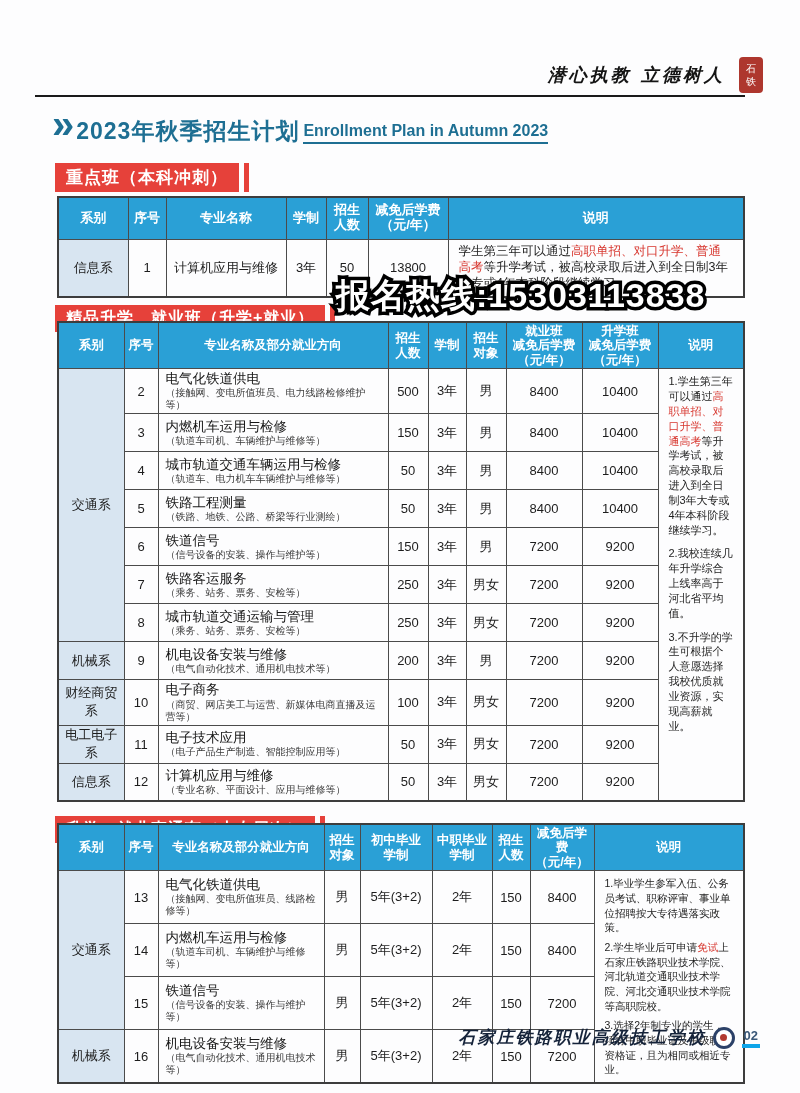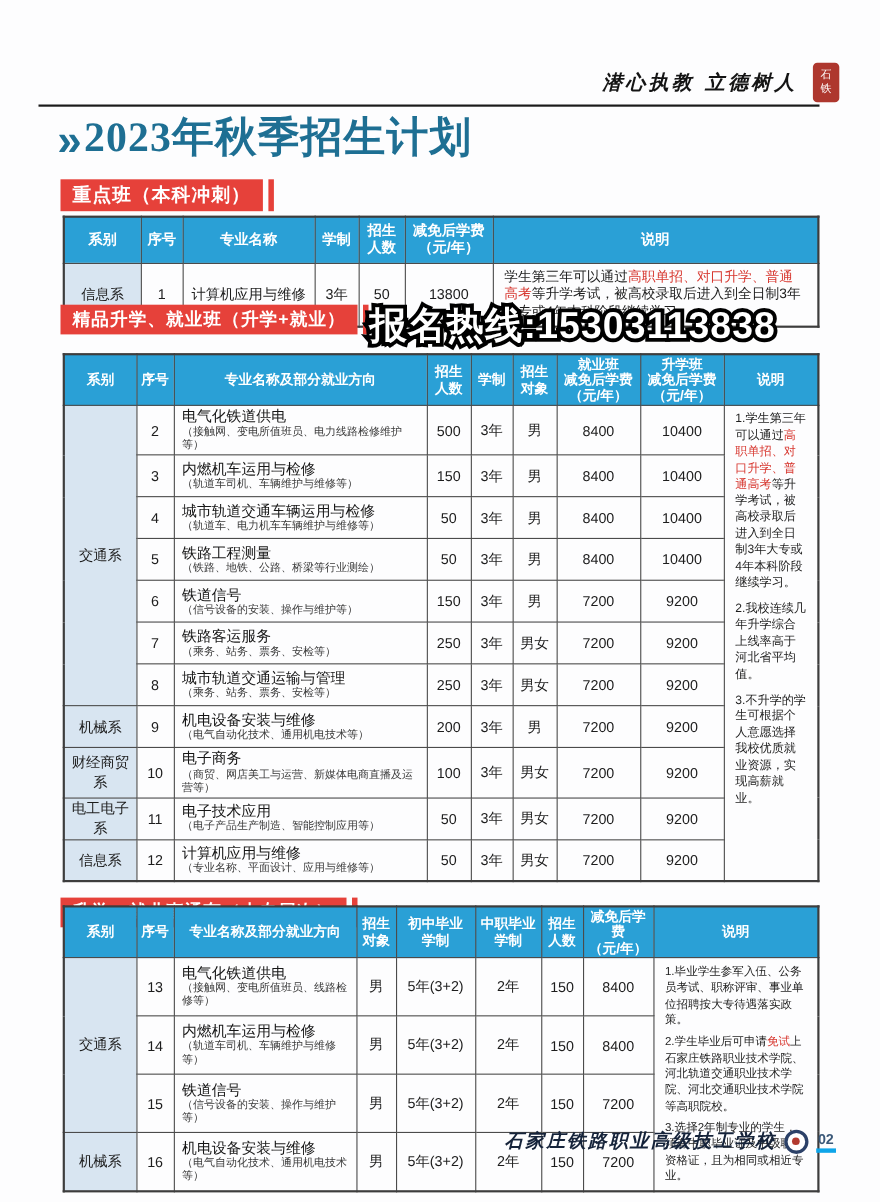--- a/index.html
+++ b/index.html
@@ -11,30 +11,30 @@
          font-family:"DejaVu Serif",serif;font-style:italic;font-weight:bold;
          font-size:18px;letter-spacing:3px;color:#141414;}
   .seal{position:absolute;top:57px;right:37px;width:24px;height:36px;background:#ae372e;
         border-radius:4px;color:#fff;font-size:10px;line-height:1.3;text-align:center;
         display:flex;flex-direction:column;justify-content:center;font-family:"DejaVu Serif",serif;}
   .top-rule{position:absolute;top:95px;left:35px;width:710px;height:2px;background:#1a1a1a;}
 
   
   .title-row{position:absolute;top:104px;left:52px;display:flex;align-items:flex-end;}
   .chev{color:#1e6f93;font-size:40px;font-weight:bold;line-height:1;margin-right:2px;}
-  .title-zh{color:#1e6f93;font-size:38px;font-weight:bold;letter-spacing:1px;line-height:1.15;font-family:Liberation Serif, serif;}
+  .title-zh{color:#1e6f93;font-size:23px;font-weight:bold;letter-spacing:1px;line-height:1.15;}
   .title-en{color:#1e6f93;font-size:16px;font-weight:bold;margin-left:4px;
             border-bottom:2px solid #1e6f93;padding-bottom:2px;line-height:1.1;}
 
   
   .badge-row{position:absolute;left:55px;display:flex;align-items:stretch;}
   .badge{background:#e6413a;color:#fff;font-weight:bold;padding:3px 11px;letter-spacing:1px;}
   .badge-bar{width:5px;background:#e6413a;margin-left:5px;}
   #badge1{top:163px;} #badge1 .badge{font-size:17px;}
-  #badge2{top:277px;border-radius:11px;} #badge2 .badge{font-size:16px;}
+  #badge2{top:305px;border-radius:11px;} #badge2 .badge{font-size:16px;}
   #badge3{top:816px;} #badge3 .badge{font-size:16px;}
 
   
   .hotline{position:absolute;top:273px;left:336px;width:412px;height:44px;text-align:left;
            font-size:34px;font-weight:bold;letter-spacing:1px;z-index:6;white-space:nowrap;}
   .hotline .stroke{position:absolute;left:0;top:0;width:100%;-webkit-text-stroke:7px #000;color:#000;}
   .hotline .fill{position:absolute;left:0;top:0;width:100%;color:#fff;}
 
   
   table{border-collapse:collapse;table-layout:fixed;width:686px;position:absolute;left:57px;
@@ -76,20 +76,21 @@
 <div class="motto">潜心执教  立德树人</div>
 <div class="seal">
   <span>石</span>
   <span>铁</span>
 </div>
 <div class="top-rule"></div>
 
 <div class="title-row">
   <span class="chev">»</span>
   <span class="title-zh">2023年秋季招生计划</span>
+  <span class="title-en">Enrollment Plan in Autumn 2023</span>
 </div>
 
 <div class="badge-row" id="badge1">
   <span class="badge">重点班（本科冲刺）</span>
   <span class="badge-bar"></span>
 </div>
 
 <table id="t1">
   <colgroup>
       <col style="width:70px">

